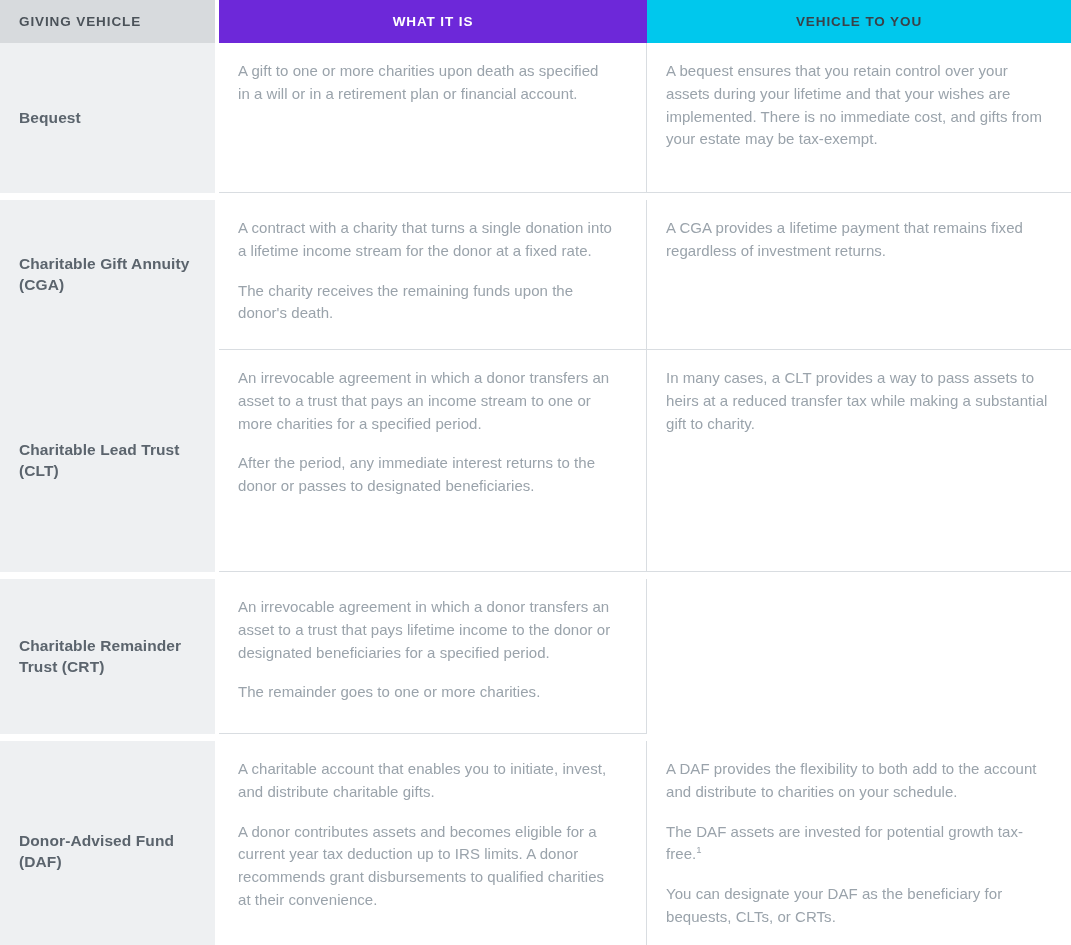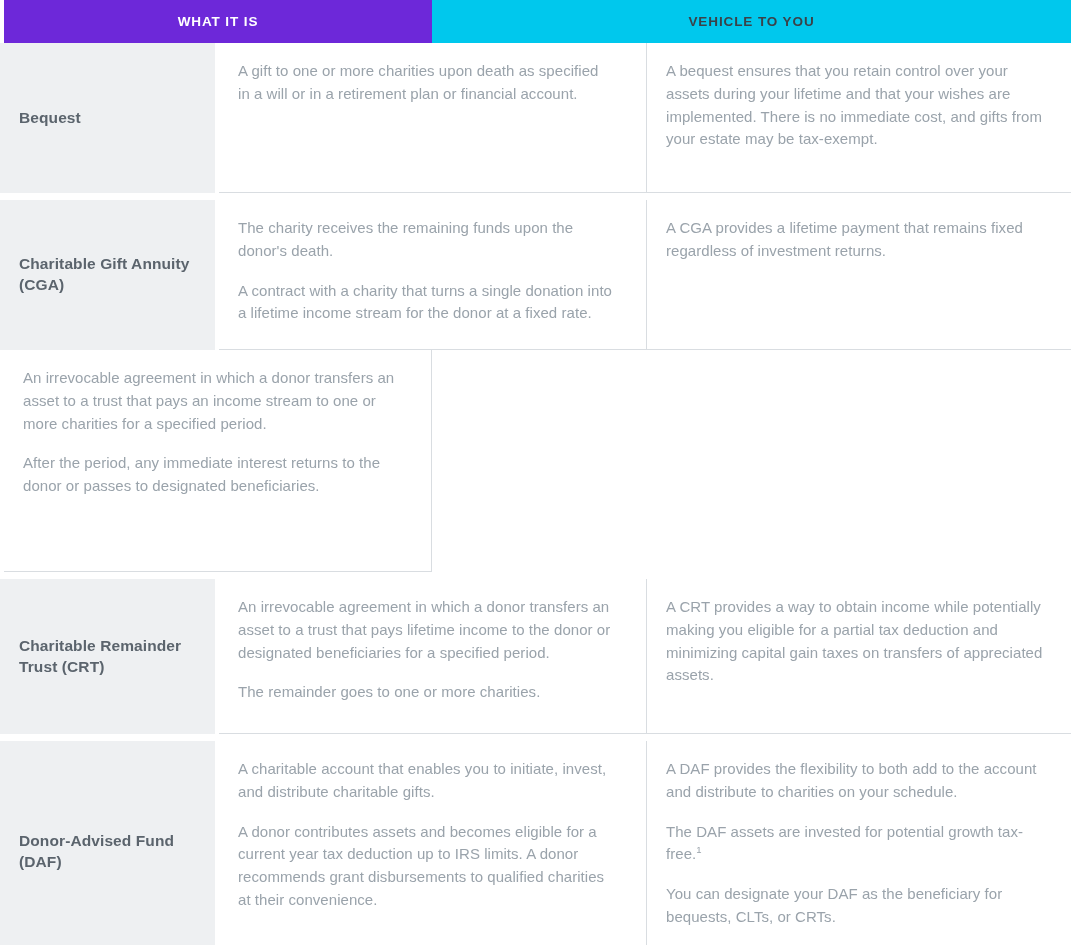--- a/index.html
+++ b/index.html
@@ -120,20 +120,21 @@
   }
   .gaprow { display: flex; width: 1071px; }
   .gaprow .rest { flex: 1; background: #ffffff; height: 0; }
 </style>
 </head>
 <body>
 
 <div class="table-wrap">
 
   <div class="thead">
+    <div class="th th-vehicle">GIVING VEHICLE</div>
     <div class="th-gap"></div>
     <div class="th th-what">WHAT IT IS</div>
     <div class="th th-benefits">VEHICLE TO YOU</div>
   </div>
 
   <div class="tbody" id="tbody">
       <div class="row">
         <div class="cell-vehicle">
           <div class="vehicle-label">Bequest</div>
         </div>
@@ -148,49 +149,52 @@
       <div class="gaprow">
         <div class="vgap"></div>
         <div class="rest"></div>
       </div>
       <div class="row">
         <div class="cell-vehicle">
           <div class="vehicle-label">Charitable Gift Annuity (CGA)</div>
         </div>
         <div class="spacer-col"></div>
         <div class="cell-what" style="min-height: 150px;">
+          <p class="para">A contract with a charity that turns a single donation into a lifetime income stream for the donor at a fixed rate.</p>
           <p class="para">The charity receives the remaining funds upon the donor's death.</p>
-          <p class="para">A contract with a charity that turns a single donation into a lifetime income stream for the donor at a fixed rate.</p>
         </div>
         <div class="cell-benefits" style="min-height: 150px;">
           <p class="para">A CGA provides a lifetime payment that remains fixed regardless of investment returns.</p>
         </div>
       </div>
       <div class="row">
+        <div class="cell-vehicle">
+          <div class="vehicle-label">Charitable Lead Trust (CLT)</div>
+        </div>
         <div class="spacer-col"></div>
         <div class="cell-what" style="min-height: 222px;">
           <p class="para">An irrevocable agreement in which a donor transfers an asset to a trust that pays an income stream to one or more charities for a specified period.</p>
           <p class="para">After the period, any immediate interest returns to the donor or passes to designated beneficiaries.</p>
         </div>
+        <div class="cell-benefits" style="min-height: 222px;">
+          <p class="para">In many cases, a CLT provides a way to pass assets to heirs at a reduced transfer tax while making a substantial gift to charity.</p>
+        </div>
       </div>
       <div class="gaprow">
         <div class="vgap"></div>
         <div class="rest"></div>
       </div>
       <div class="row">
         <div class="cell-vehicle">
           <div class="vehicle-label">Charitable Remainder Trust (CRT)</div>
         </div>
         <div class="spacer-col"></div>
         <div class="cell-what" style="min-height: 155px;">
           <p class="para">An irrevocable agreement in which a donor transfers an asset to a trust that pays lifetime income to the donor or designated beneficiaries for a specified period.</p>
           <p class="para">The remainder goes to one or more charities.</p>
-        </div>
-        <div class="cell-benefits" style="min-height: 155px;">
-          <p class="para">A CRT provides a way to obtain income while potentially making you eligible for a partial tax deduction and minimizing capital gain taxes on transfers of appreciated assets.</p>
         </div>
       </div>
       <div class="gaprow">
         <div class="vgap"></div>
         <div class="rest"></div>
       </div>
       <div class="row last">
         <div class="cell-vehicle">
           <div class="vehicle-label">Donor-Advised Fund (DAF)</div>
         </div>

